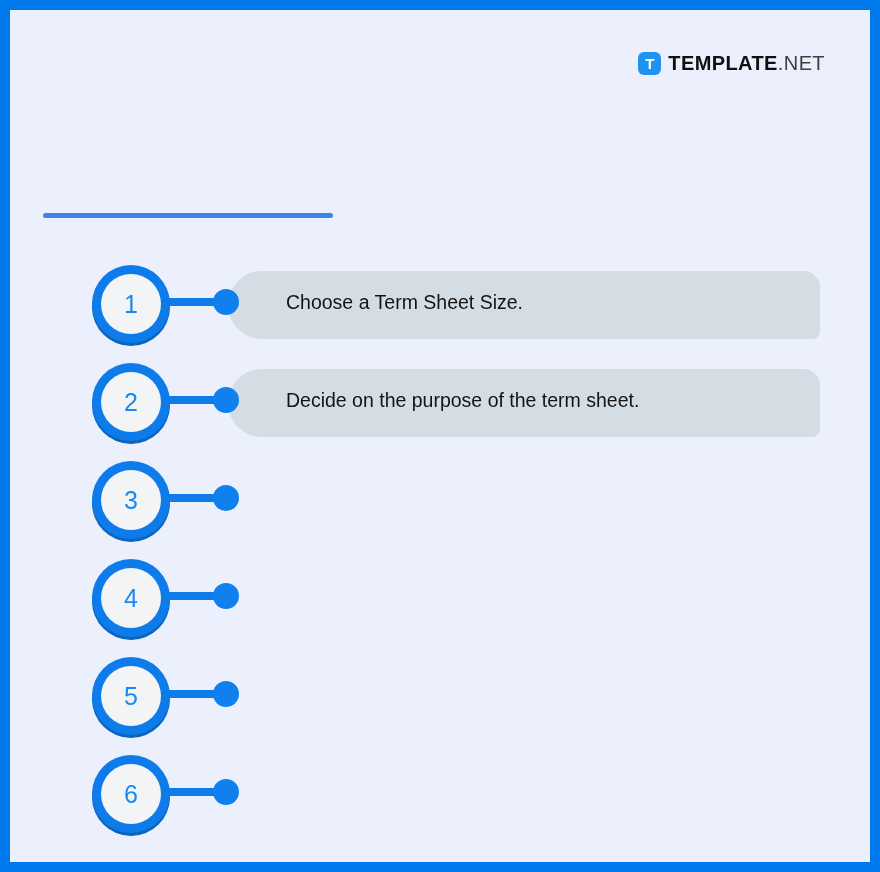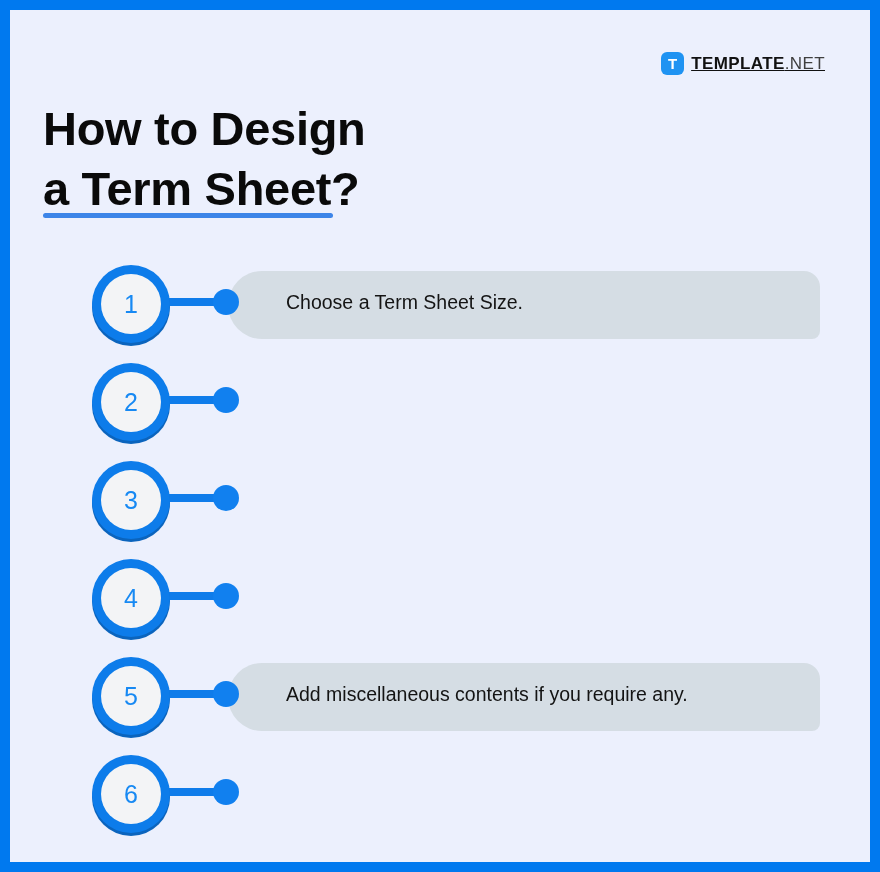--- a/index.html
+++ b/index.html
@@ -40,25 +40,24 @@
     background: #1f93f2;
     display: flex;
     align-items: center;
     justify-content: center;
     color: #ffffff;
     font-size: 15px;
     font-weight: bold;
     line-height: 1;
   }
   .brand-text {
-    font-size: 17px;
+    font-size: 20px;
     letter-spacing: 0.4px;
     color: #111111;
     font-weight: bold;
-    text-decoration: underline;
   }
   .brand-text .tld {
     font-weight: normal;
     color: #3f3f3f;
   }
 
   
   .heading {
     position: absolute;
     left: 33px;
@@ -169,41 +168,40 @@
 
 <div class="poster">
 
   <div class="brand">
     <div class="brand-mark">
       <span>T</span>
     </div>
     <div class="brand-text"><span>TEMPLATE</span><span class="tld">.NET</span></div>
   </div>
 
-  <h1 class="heading">
-    <span class="heading-line">How to Design</span>
-    <span class="heading-line">a Term Sheet?</span>
-  </h1>
 
   <div class="rule"></div>
 
   <div class="steps">
 
     <div class="step">
       <div class="pill">
         <span class="step-text">Choose a Term Sheet Size.</span>
       </div>
       <div class="connector"></div>
       <div class="dot"></div>
       <div class="badge">
         <div class="badge-inner">1</div>
       </div>
     </div>
 
     <div class="step">
+      <div class="pill">
+        <span class="step-text">Decide on the purpose of the term sheet.</span>
+      </div>
       <div class="connector"></div>
       <div class="dot"></div>
       <div class="badge">
         <div class="badge-inner">2</div>
       </div>
     </div>
 
     <div class="step">
       <div class="connector"></div>
       <div class="dot"></div>
@@ -214,23 +212,20 @@
 
     <div class="step tall">
       <div class="connector"></div>
       <div class="dot"></div>
       <div class="badge">
         <div class="badge-inner">4</div>
       </div>
     </div>
 
     <div class="step">
-      <div class="pill">
-        <span class="step-text">Add miscellaneous contents if you require any.</span>
-      </div>
       <div class="connector"></div>
       <div class="dot"></div>
       <div class="badge">
         <div class="badge-inner">5</div>
       </div>
     </div>
 
     <div class="step">
       <div class="connector"></div>
       <div class="dot"></div>

